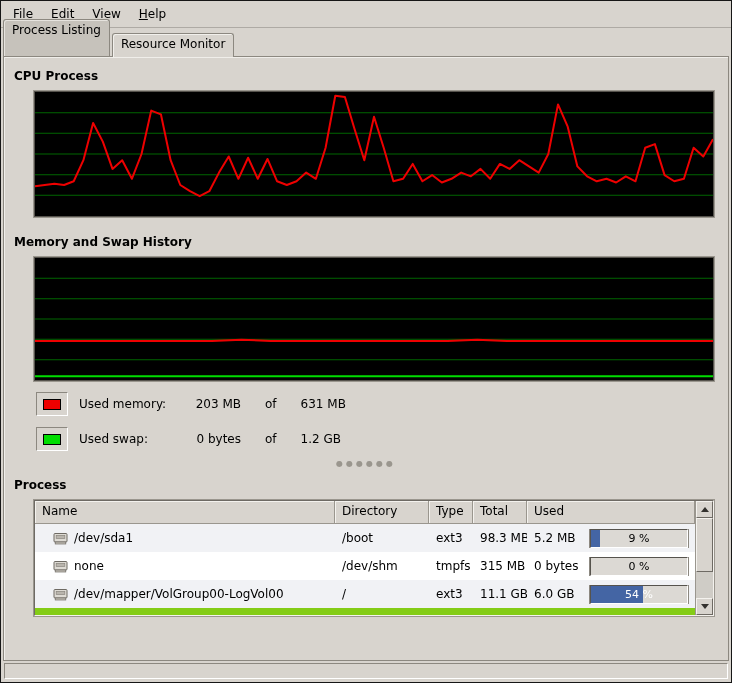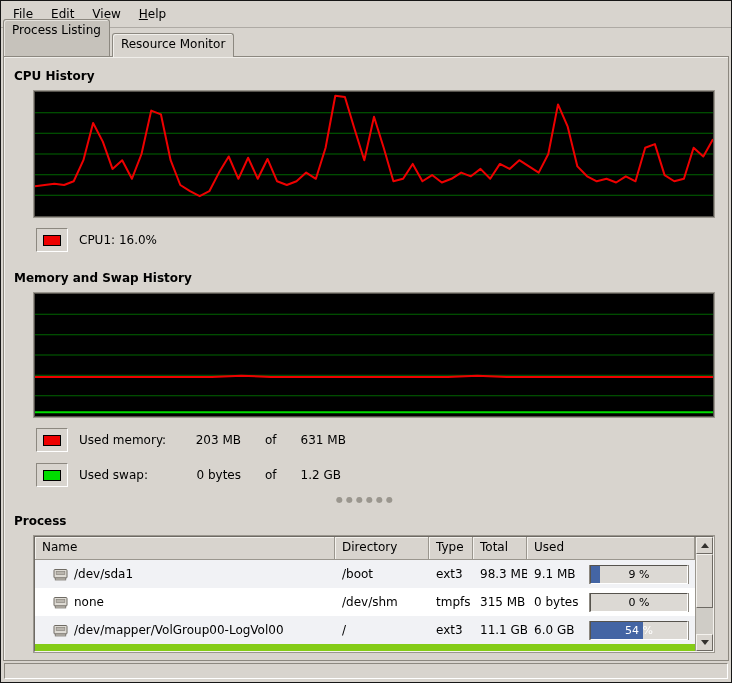--- a/index.html
+++ b/index.html
@@ -159,39 +159,33 @@
     <span class="menu-item"><u>H</u>elp</span>
   </div>
 
   <div class="tabstrip">
     <div class="tab">Process Listing</div>
     <div class="tab active">Resource Monitor</div>
   </div>
 
   <div class="notebook-body">
 
-    <div class="section-title">CPU History</div>
+    <div class="section-title">CPU Process</div>
 
     <div class="graph-frame cpu">
       <svg class="chart" viewBox="0 0 100 100" preserveAspectRatio="none">
           <line x1="0" x2="100" y1="16.666666666666668" y2="16.666666666666668" stroke="#006600" stroke-width="1" vector-effect="non-scaling-stroke"></line>
           <line x1="0" x2="100" y1="33.333333333333336" y2="33.333333333333336" stroke="#006600" stroke-width="1" vector-effect="non-scaling-stroke"></line>
           <line x1="0" x2="100" y1="50" y2="50" stroke="#006600" stroke-width="1" vector-effect="non-scaling-stroke"></line>
           <line x1="0" x2="100" y1="66.66666666666667" y2="66.66666666666667" stroke="#006600" stroke-width="1" vector-effect="non-scaling-stroke"></line>
           <line x1="0" x2="100" y1="83.33333333333333" y2="83.33333333333333" stroke="#006600" stroke-width="1" vector-effect="non-scaling-stroke"></line>
           <polyline points="0.00,76.00 1.43,75.00 2.86,74.00 4.29,75.00 5.71,72.00 7.14,55.00 8.57,25.00 10.00,40.00 11.43,62.00 12.86,55.00 14.29,70.00 15.71,50.00 17.14,15.00 18.57,18.00 20.00,55.00 21.43,75.00 22.86,80.00 24.29,84.00 25.71,80.00 27.14,65.00 28.57,52.00 30.00,70.00 31.43,53.00 32.86,70.00 34.29,54.00 35.71,72.00 37.14,75.00 38.57,72.00 40.00,65.00 41.43,70.00 42.86,45.00 44.29,3.00 45.71,4.00 47.14,30.00 48.57,55.00 50.00,20.00 51.43,45.00 52.86,72.00 54.29,70.00 55.71,58.00 57.14,72.00 58.57,67.00 60.00,73.00 61.43,70.00 62.86,65.00 64.29,68.00 65.71,62.00 67.14,70.00 68.57,58.00 70.00,62.00 71.43,55.00 72.86,60.00 74.29,65.00 75.71,50.00 77.14,10.00 78.57,28.00 80.00,60.00 81.43,68.00 82.86,72.00 84.29,70.00 85.71,73.00 87.14,68.00 88.57,72.00 90.00,45.00 91.43,42.00 92.86,67.00 94.29,72.00 95.71,70.00 97.14,45.00 98.57,52.00 100.00,38.00" fill="none" stroke="#ee0000" stroke-width="2" stroke-linejoin="round" vector-effect="non-scaling-stroke"></polyline>
         </svg>
     </div>
 
-    <div class="legend-row">
-      <span class="swatch-frame">
-          <span class="swatch red"></span>
-        </span>
-      <span>CPU1: 16.0%</span>
-    </div>
 
     <div class="section-title" style="margin-top:18px;">Memory and Swap History</div>
 
     <div class="graph-frame mem">
       <svg class="chart" viewBox="0 0 100 100" preserveAspectRatio="none">
           <line x1="0" x2="100" y1="16.666666666666668" y2="16.666666666666668" stroke="#006600" stroke-width="1" vector-effect="non-scaling-stroke"></line>
           <line x1="0" x2="100" y1="33.333333333333336" y2="33.333333333333336" stroke="#006600" stroke-width="1" vector-effect="non-scaling-stroke"></line>
           <line x1="0" x2="100" y1="50" y2="50" stroke="#006600" stroke-width="1" vector-effect="non-scaling-stroke"></line>
           <line x1="0" x2="100" y1="66.66666666666667" y2="66.66666666666667" stroke="#006600" stroke-width="1" vector-effect="non-scaling-stroke"></line>
           <line x1="0" x2="100" y1="83.33333333333333" y2="83.33333333333333" stroke="#006600" stroke-width="1" vector-effect="non-scaling-stroke"></line>
@@ -242,21 +236,21 @@
           <rect x="3.2" y="3.4" width="8.6" height="3" fill="#b9b5ad" stroke="#8a867e" stroke-width="0.7"></rect>
           <rect x="2.2" y="10" width="10.6" height="2" fill="#c6c2ba" stroke="#6e6a63" stroke-width="0.7"></rect>
         </svg>
       </span>
       <span>/dev/sda1</span>
     </div>
     <div class="td col-dir">/boot</div>
     <div class="td col-type">ext3</div>
     <div class="td col-total">98.3 MB</div>
     <div class="td col-used">
-      <span class="used-text">9.1 MB</span>
+      <span class="used-text">5.2 MB</span>
       <span class="pbar">
         <span class="pbar-fill" style="width: 9%; background: rgb(68, 101, 164);"></span>
         <span class="pbar-label">9 %</span>
       </span>
     </div>
   </div>
 
   <div class="trow">
     <div class="td col-name">
       <span class="drive-icon">

